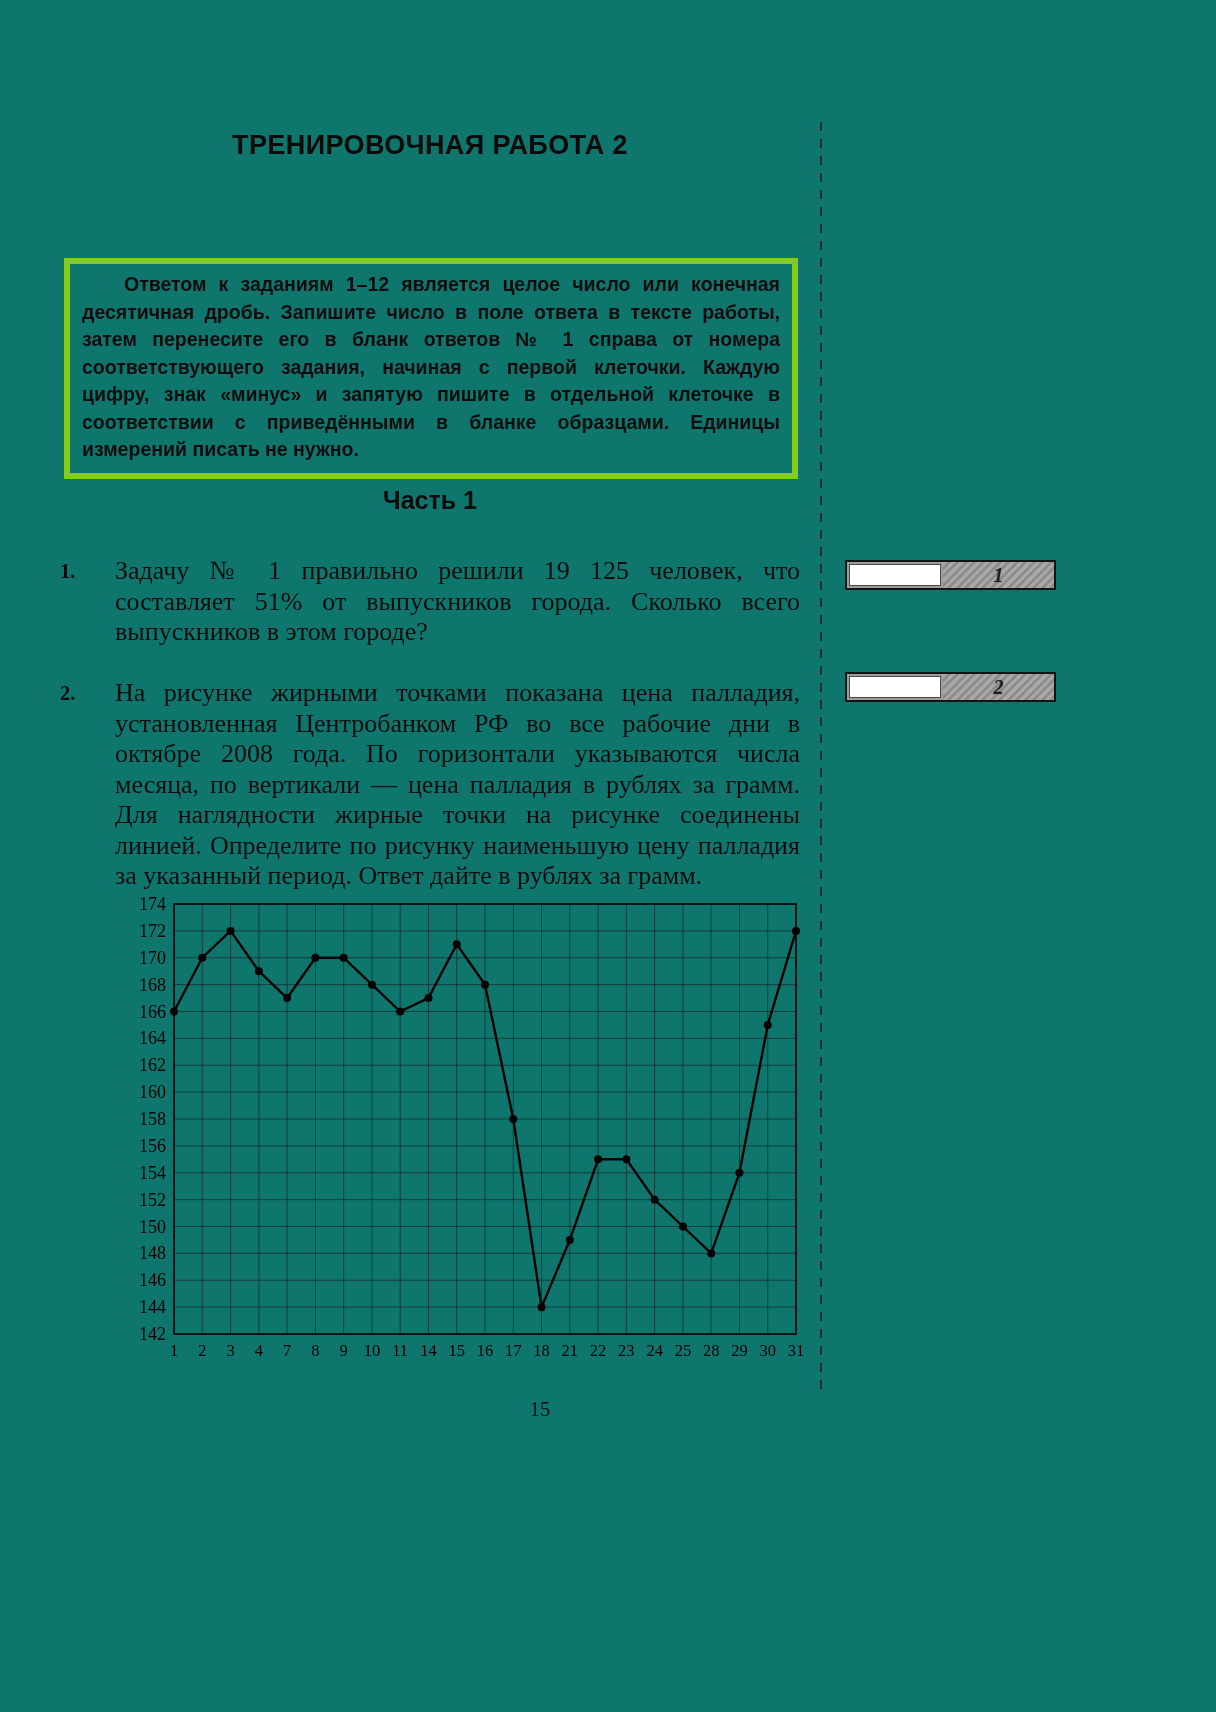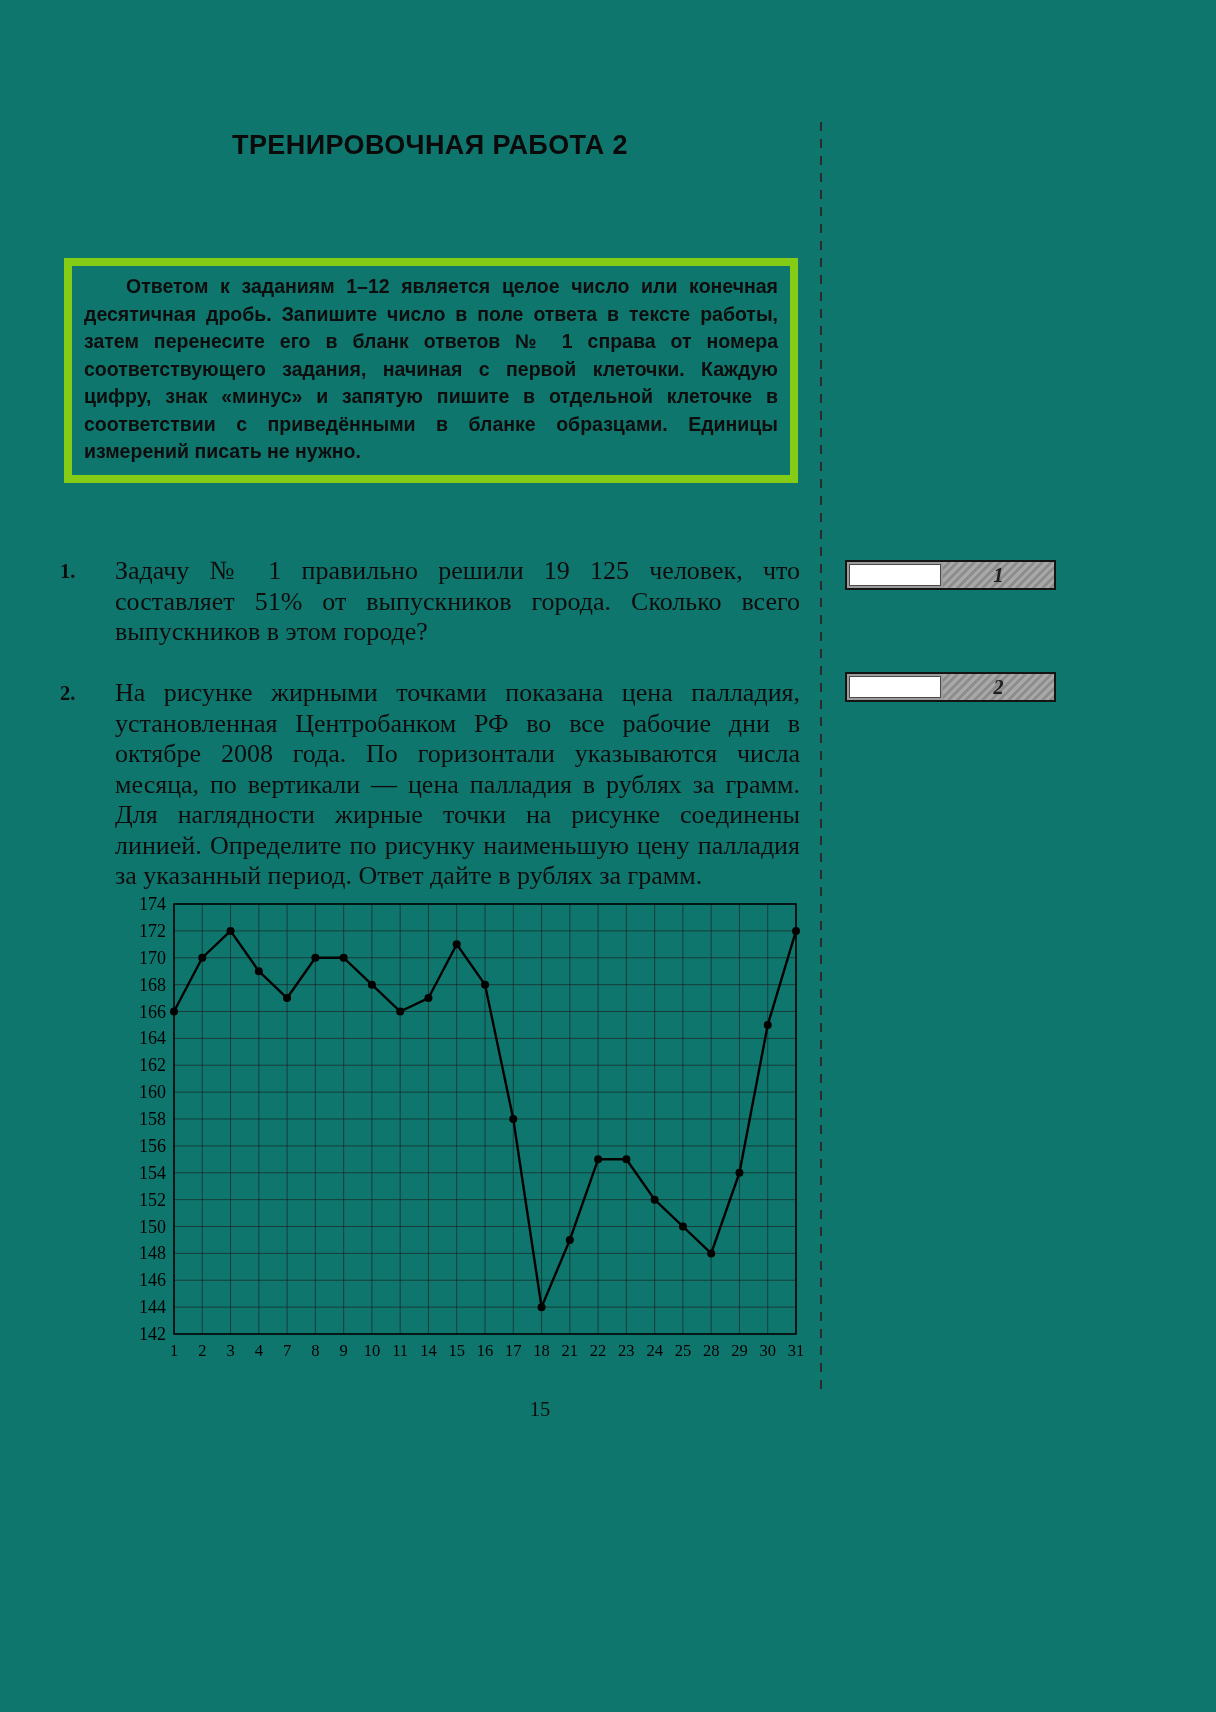--- a/index.html
+++ b/index.html
@@ -26,21 +26,21 @@
     letter-spacing: 0.4px;
     color: #0a0a0a;
   }
 
   .instruction-box {
     position: absolute;
     top: 258px;
     left: 64px;
     width: 734px;
     box-sizing: border-box;
-    border: 8px solid #84cc16;
+    border: 6px solid #84cc16;
     padding: 7px 12px 9px 12px;
   }
   .instruction-text {
     margin: 0;
     font-family: "Liberation Sans", sans-serif;
     font-weight: 700;
     font-size: 19.5px;
     line-height: 27.5px;
     text-align: justify;
     text-indent: 42px;
@@ -153,20 +153,21 @@
 <body>
 
 <div class="page">
 
   <h1 class="title">ТРЕНИРОВОЧНАЯ РАБОТА 2</h1>
 
   <div class="instruction-box">
     <p class="instruction-text">Ответом к заданиям 1–12 является целое число или конечная десятичная дробь. Запишите число в поле ответа в тексте работы, затем перенесите его в бланк ответов №&nbsp;1 справа от номера соответствующего задания, начиная с первой клеточки. Каждую цифру, знак «минус» и запятую пишите в отдельной клеточке в соответствии с приведёнными в бланке образцами. Единицы измерений писать не нужно.</p>
   </div>
 
+  <h2 class="part-heading">Часть 1</h2>
 
   <section class="problem problem-1">
     <span class="problem-number">1.</span>
     <p class="problem-text">Задачу №&nbsp;1 правильно решили 19&nbsp;125 человек, что составляет 51% от выпускников города. Сколько всего выпускников в этом городе?</p>
   </section>
 
   <section class="problem problem-2">
     <span class="problem-number">2.</span>
     <p class="problem-text">На рисунке жирными точками показана цена палладия, установленная Центробанком РФ во все рабочие дни в октябре 2008 года. По горизонтали указываются числа месяца, по вертикали — цена палладия в рублях за грамм. Для наглядности жирные точки на рисунке соединены линией. Определите по рисунку наименьшую цену палладия за указанный период. Ответ дайте в рублях за грамм.</p>
   </section>

